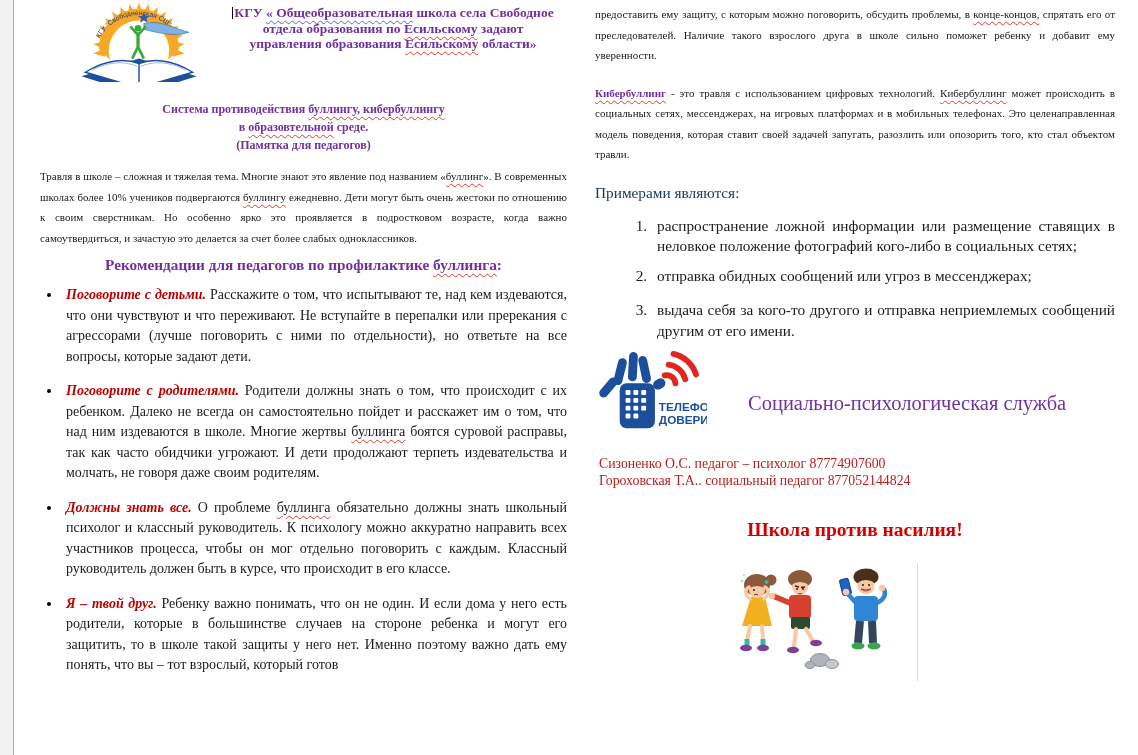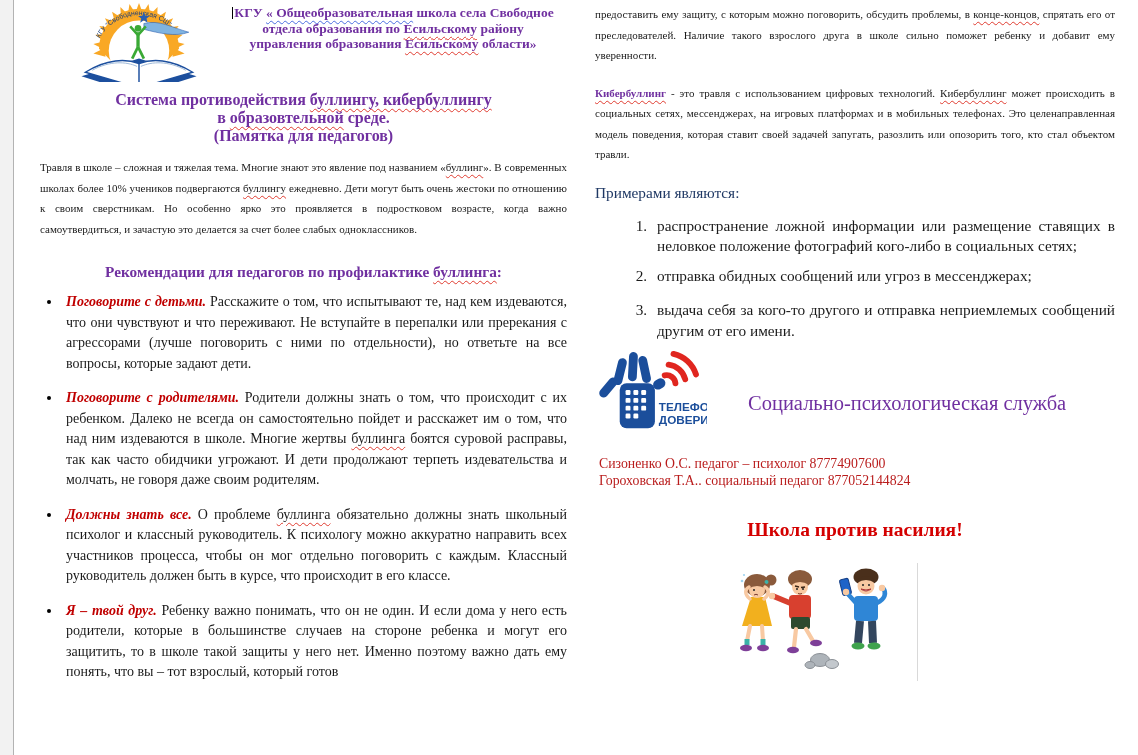--- a/index.html
+++ b/index.html
@@ -15,27 +15,27 @@
   .col-right{flex:none;width:520px;padding-top:2px;}
 
   
   .header-row{display:flex;align-items:flex-start;margin-top:2px;}
   .org-logo{flex:none;margin-left:24px;}
   .org-header{width:338px;margin-left:10px;padding-top:3px;text-align:center;
     color:#7030A0;font-weight:bold;font-size:13.5px;line-height:15.5px;}
   .caret{display:inline-block;width:0;border-left:1.5px solid #000;height:12px;
     vertical-align:-2px;margin-right:1px;}
 
-  .doc-title{margin-top:9px;text-align:center;color:#7030A0;font-weight:bold;
-    font-size:16px;line-height:18px;}
+  .doc-title{margin-top:18px;text-align:center;color:#7030A0;font-weight:bold;
+    font-size:12px;line-height:18px;}
 
   .body-text{font-size:11px;line-height:20.5px;text-align:justify;color:#1a1a1a;margin:0;}
   .intro{margin-top:12px;}
 
-  .rec-heading{margin-top:24px;text-align:center;color:#7030A0;font-weight:bold;font-size:15.3px;}
+  .rec-heading{margin-top:8px;text-align:center;color:#7030A0;font-weight:bold;font-size:15.3px;}
 
   ul.bullets{margin:11px 0 0 0;padding-left:22px;}
   ul.bullets li{font-size:14px;line-height:20.5px;text-align:justify;color:#1a1a1a;
     margin-bottom:14px;padding-left:4px;}
   ul.bullets li::marker{color:#000;font-size:13px;}
 
   
   .sq-red{text-decoration:underline;text-decoration-style:wavy;
     text-decoration-color:#e03c31;text-decoration-thickness:1px;text-underline-offset:3px;text-align:right;}
   .sq-blue{text-decoration:underline;text-decoration-style:wavy;
@@ -123,21 +123,21 @@
             <path d="M20,72 C 42,58 62,58 75,63 C 88,58 108,58 130,72 L 75,88 Z" fill="#ffffff" stroke="#1c4f9e" stroke-width="1.5"></path>
             <path d="M75,63 L75,88" stroke="#1c4f9e" stroke-width="1.5"></path>
             <path d="M27,70 C 45,60 62,61 73,66 M123,70 C 105,60 88,61 77,66" stroke="#9db8d8" stroke-width="1" fill="none"></path>
           </g>
         </svg>
 
         <div class="org-header">
           <div>
             <span class="caret"></span><span><span>КГУ </span><span class="sq-blue">« Общеобразовательная</span><span> школа села Свободное</span></span>
           </div>
-          <div><span>отдела образования по </span><span class="sq-red">Есильскому</span><span>  району</span></div>
+          <div><span>отдела образования по </span><span class="sq-red">Есильскому</span><span>  задают</span></div>
           <div><span>управления образования  </span><span class="sq-red">Есильскому</span><span> области»</span></div>
         </div>
       </div>
 
       <div class="doc-title">
         <div><span>Система противодействия </span><span class="sq-red">буллингу, кибербуллингу</span></div>
         <div><span>в </span><span class="sq-red">образовтельной</span><span> среде.</span></div>
         <div><span>(Памятка для педагогов)</span></div>
       </div>
 

